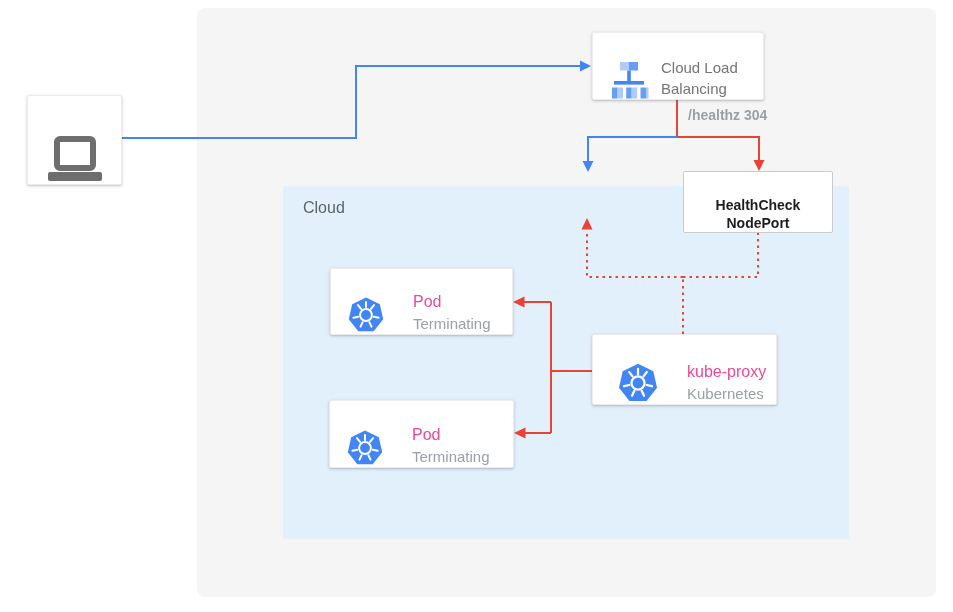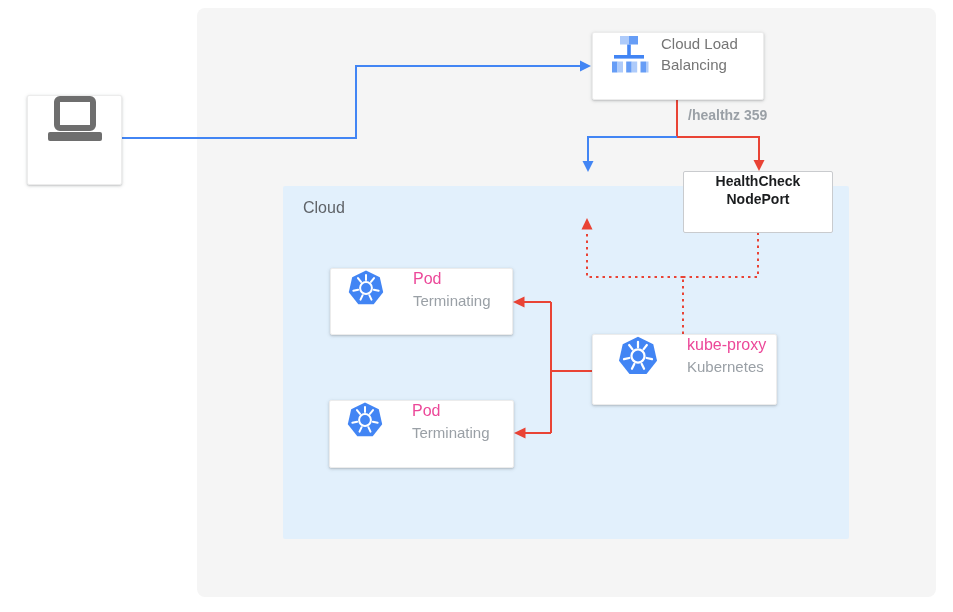--- a/index.html
+++ b/index.html
@@ -48,21 +48,21 @@
 
   .card {
     position: absolute;
     background: #ffffff;
     border: 1px solid #ececec;
     border-radius: 2px;
     box-shadow: 0 1px 2px rgba(60,64,67,0.22), 0 1px 4px rgba(60,64,67,0.12);
     box-sizing: border-box;
     z-index: 3;
     display: flex;
-    align-items: flex-start;
+    align-items: flex-end;
   }
   .card-client { left: 27px; top: 95px; width: 95px; height: 90px; justify-content: center; }
   .card-clb { left: 592px; top: 32px; width: 172px; height: 68px; padding-left: 16px; }
   .card-clb .title { margin-left: 12px; font-size: 15px; line-height: 21px; color: #757575; width: 92px; }
 
   .card-port {
     border: 1px solid #c9cbce;
     box-shadow: none;
     justify-content: center;
     text-align: center;
@@ -113,21 +113,21 @@
 
     <path class="red-line" d="M592,371 H551 M551,302 V433 M551,302 H524 M551,433 H524"></path>
     <polygon class="red-fill" points="513,302 524.5,296.5 524.5,307.5"></polygon>
     <polygon class="red-fill" points="514,433 525.5,427.5 525.5,438.5"></polygon>
 
     <path class="red-dotted" d="M683,334 V277 M683,277 H587 V230 M683,277 H758 V230"></path>
     <polygon class="red-fill" points="587,218 581.5,229.5 592.5,229.5"></polygon>
     <polygon class="red-fill" points="758,218 752.5,229.5 763.5,229.5"></polygon>
   </svg>
 
-  <div class="edge-label">/healthz 359</div>
+  <div class="edge-label">/healthz 304</div>
 
   <div class="card card-client">
     <svg class="icon" width="58" height="48" viewBox="0 0 58 48">
       <rect x="11" y="3" width="36" height="29" rx="3" fill="none" stroke="#6e6e6e" stroke-width="6"></rect>
       <rect x="2" y="36" width="54" height="9" rx="2" fill="#6e6e6e"></rect>
     </svg>
   </div>
 
   <div class="card card-clb">
     <svg class="icon" width="40" height="40" viewBox="0 0 40 40">

